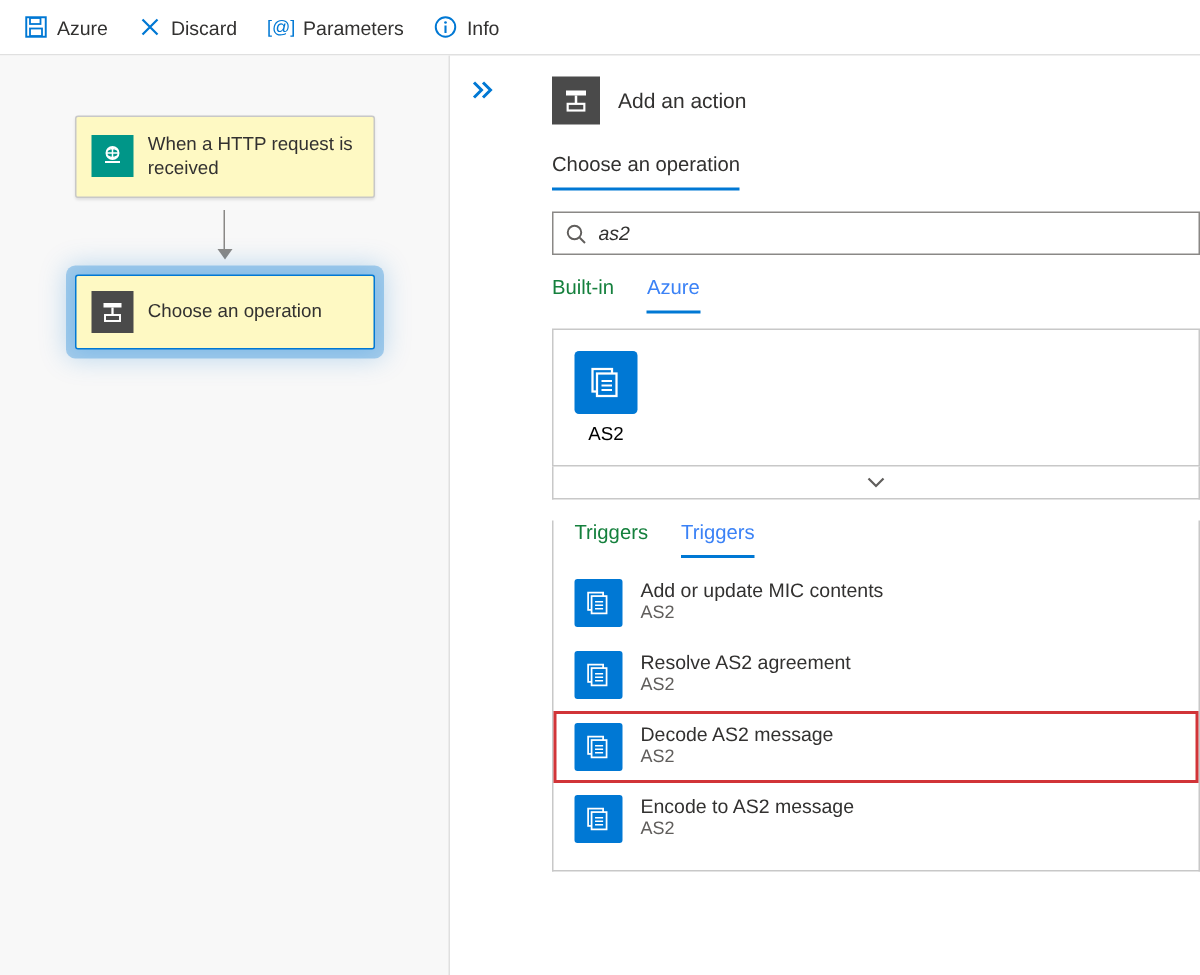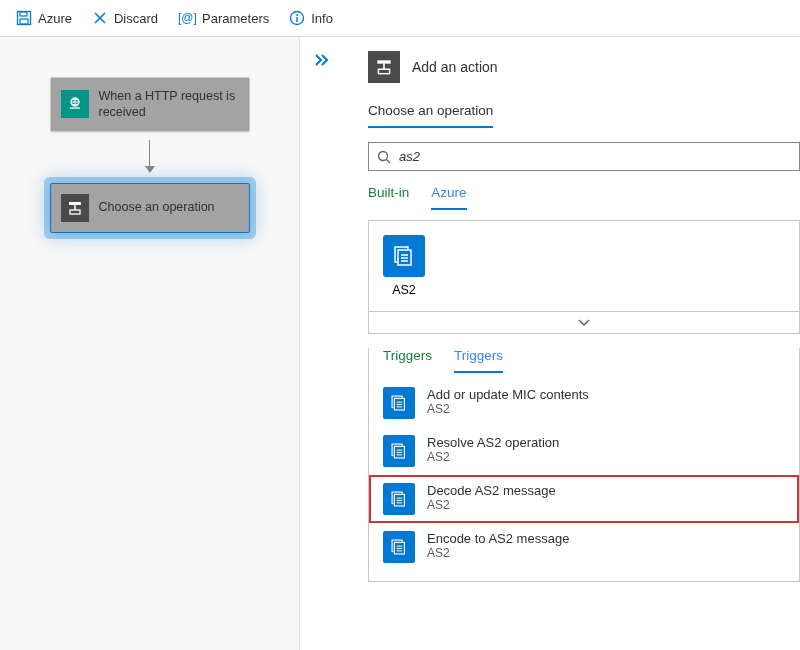--- a/index.html
+++ b/index.html
@@ -5,21 +5,21 @@
     * { box-sizing: border-box; margin: 0; padding: 0; font-family: 'Segoe UI', Tahoma, sans-serif; }
     body { background: #fff; width: 800px; height: 650px; overflow: hidden; }
     
     .toolbar { display: flex; align-items: center; padding: 6px 8px; border-bottom: 1px solid #e0e0e0; gap: 4px; }
     .toolbar-btn { display: flex; align-items: center; gap: 6px; padding: 4px 8px; cursor: pointer; color: #323130; font-size: 13px; }
     .toolbar-btn .ticon { color: #0078d4; display: inline-flex; }
     
     .main { display: flex; height: calc(100% - 36px); }
     .canvas { width: 300px; background: #f8f8f8; border-right: 1px solid #e0e0e0; padding: 40px 30px; display: flex; flex-direction: column; align-items: center; }
     
-    .node { background: #a3a3a3; border: 1px solid #c8c8c8; border-radius: 2px; display: flex; align-items: center; width: 200px; padding: 10px; gap: 10px; box-shadow: 0 1px 2px rgba(0,0,0,0.1); }
+    .node { background: #fef9c3; border: 1px solid #c8c8c8; border-radius: 2px; display: flex; align-items: center; width: 200px; padding: 10px; gap: 10px; box-shadow: 0 1px 2px rgba(0,0,0,0.1); }
     .node-icon { width: 28px; height: 28px; display: flex; align-items: center; justify-content: center; flex-shrink: 0; }
     .node-icon.teal { background: #009688; color: #fff; }
     .node-icon.dark { background: #4a4a4a; color: #fff; }
     .node-label { font-size: 12.5px; color: #323130; line-height: 1.3; }
     
     .node.selected { border: 1px solid #0078d4; box-shadow: 0 0 0 6px rgba(0,120,212,0.3), 0 0 18px 6px rgba(0,120,212,0.25); }
     
     .arrow-down { margin: 8px 0 10px 0; display: flex; flex-direction: column; align-items: center; }
     .arrow-line { width: 1px; height: 26px; background: #8a8886; }
     .arrow-head { width: 0; height: 0; border-left: 5px solid transparent; border-right: 5px solid transparent; border-top: 7px solid #8a8886; }
@@ -209,21 +209,21 @@
             </div>
             <div class="action-item">
               <div class="action-item-icon">
                 <svg width="20" height="20" viewBox="0 0 26 26">
                   <rect x="4" y="4" width="13" height="15" fill="none" stroke="#fff" stroke-width="1.5"></rect>
                   <rect x="7" y="7" width="13" height="15" fill="#0078d4" stroke="#fff" stroke-width="1.5"></rect>
                   <path d="M10 12 h7 M10 15 h7 M10 18 h7" stroke="#fff" stroke-width="1.3"></path>
                 </svg>
               </div>
               <div class="action-texts">
-                <div class="action-title">Resolve AS2 operation</div>
+                <div class="action-title">Resolve AS2 agreement</div>
                 <div class="action-sub">AS2</div>
               </div>
             </div>
             <div class="action-item highlighted">
               <div class="action-item-icon">
                 <svg width="20" height="20" viewBox="0 0 26 26">
                   <rect x="4" y="4" width="13" height="15" fill="none" stroke="#fff" stroke-width="1.5"></rect>
                   <rect x="7" y="7" width="13" height="15" fill="#0078d4" stroke="#fff" stroke-width="1.5"></rect>
                   <path d="M10 12 h7 M10 15 h7 M10 18 h7" stroke="#fff" stroke-width="1.3"></path>
                 </svg>

